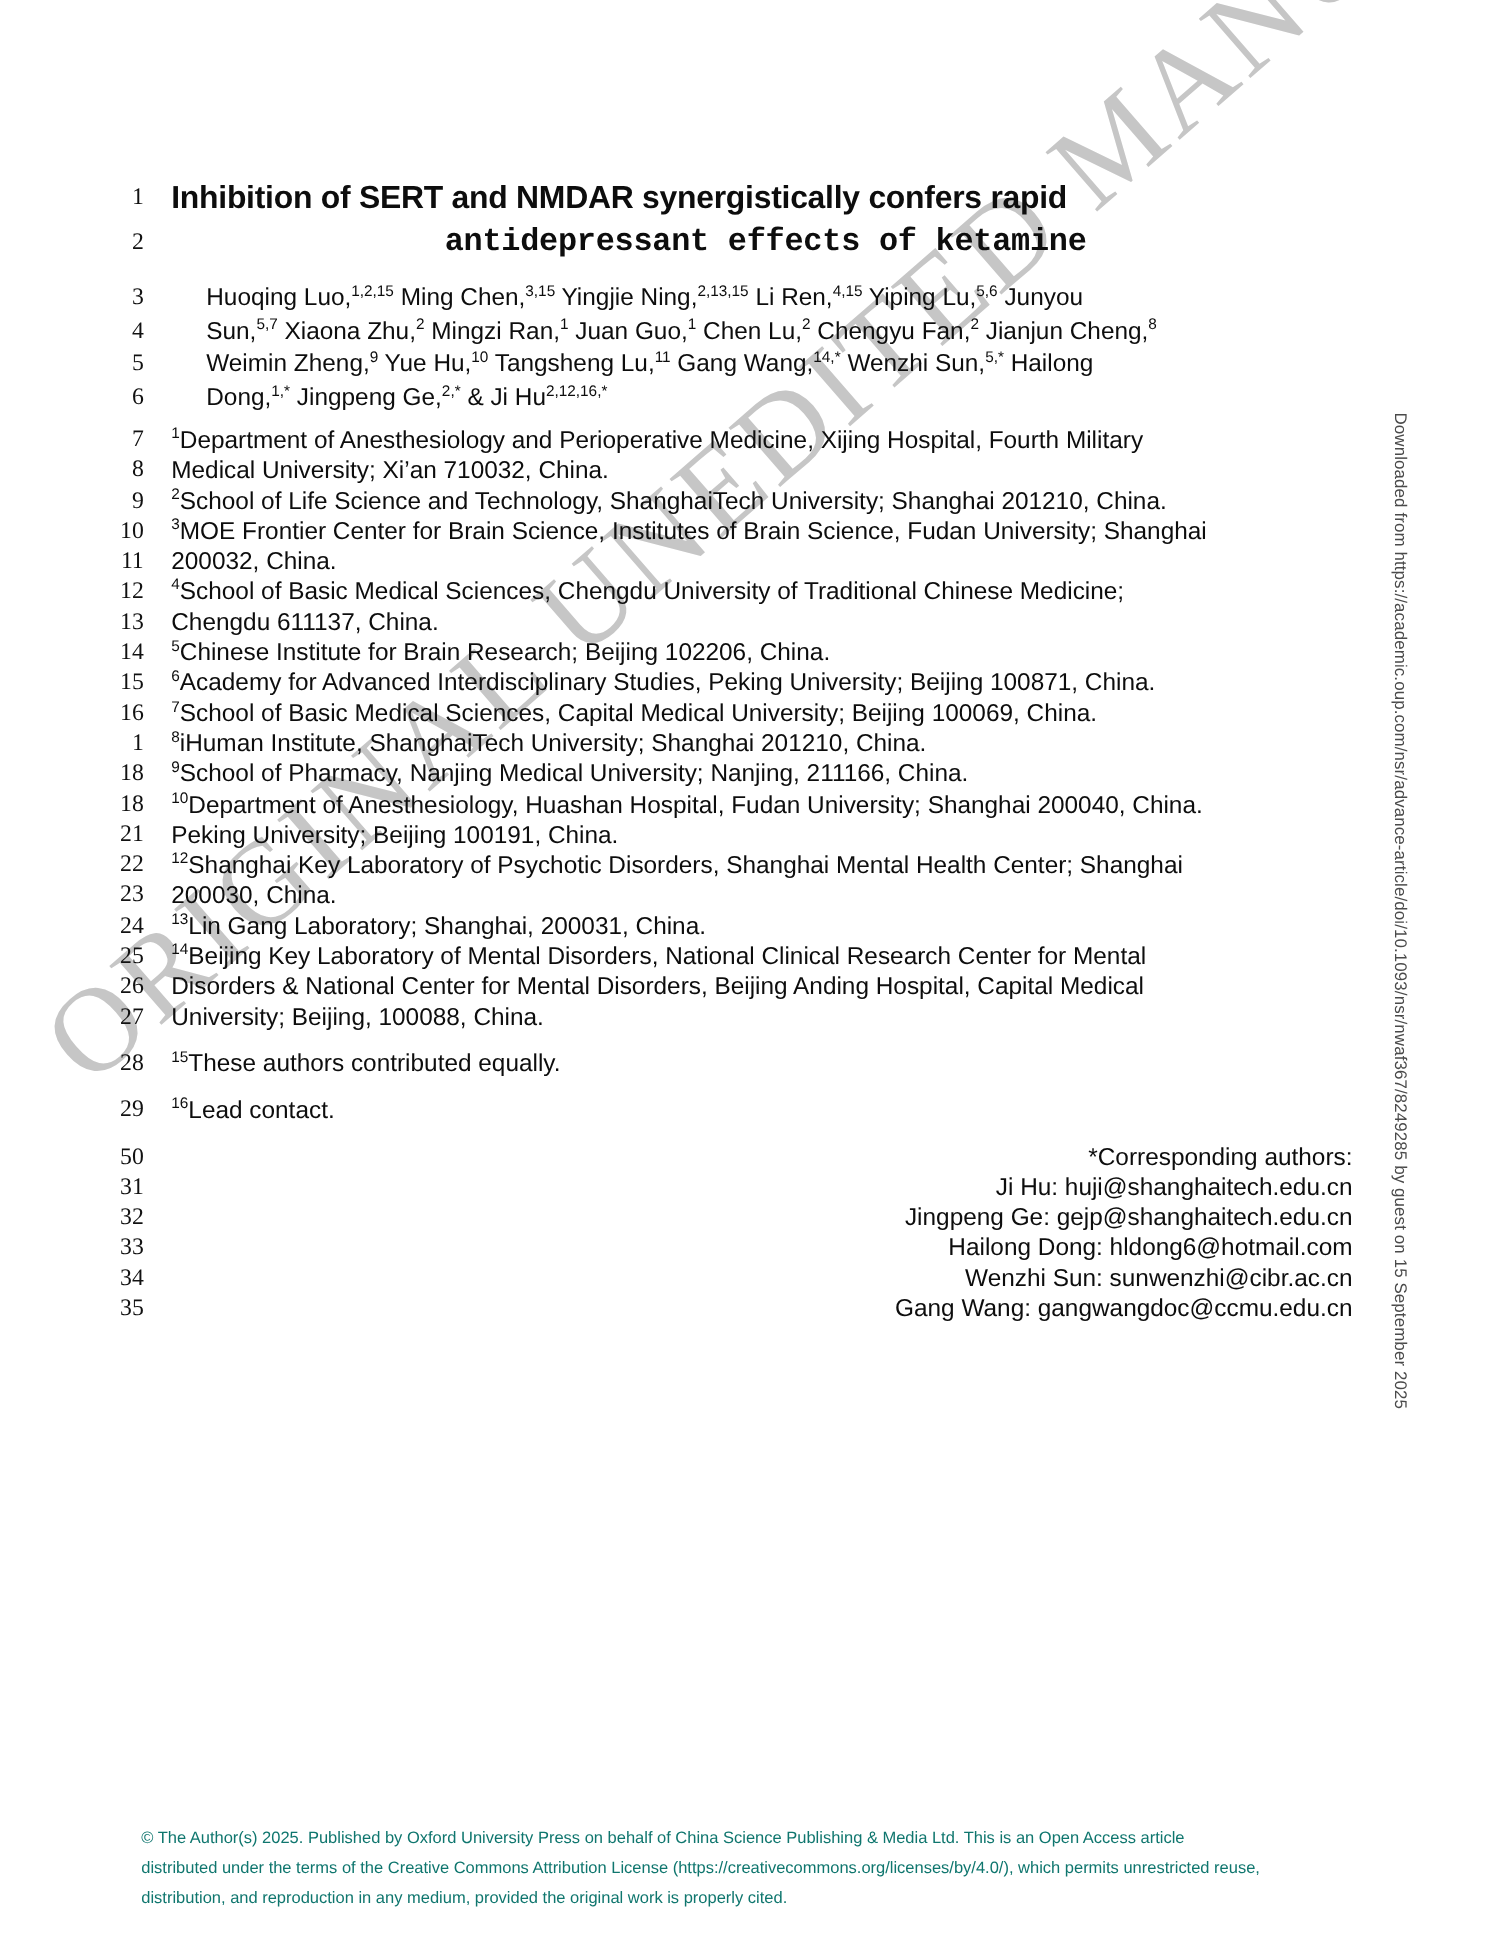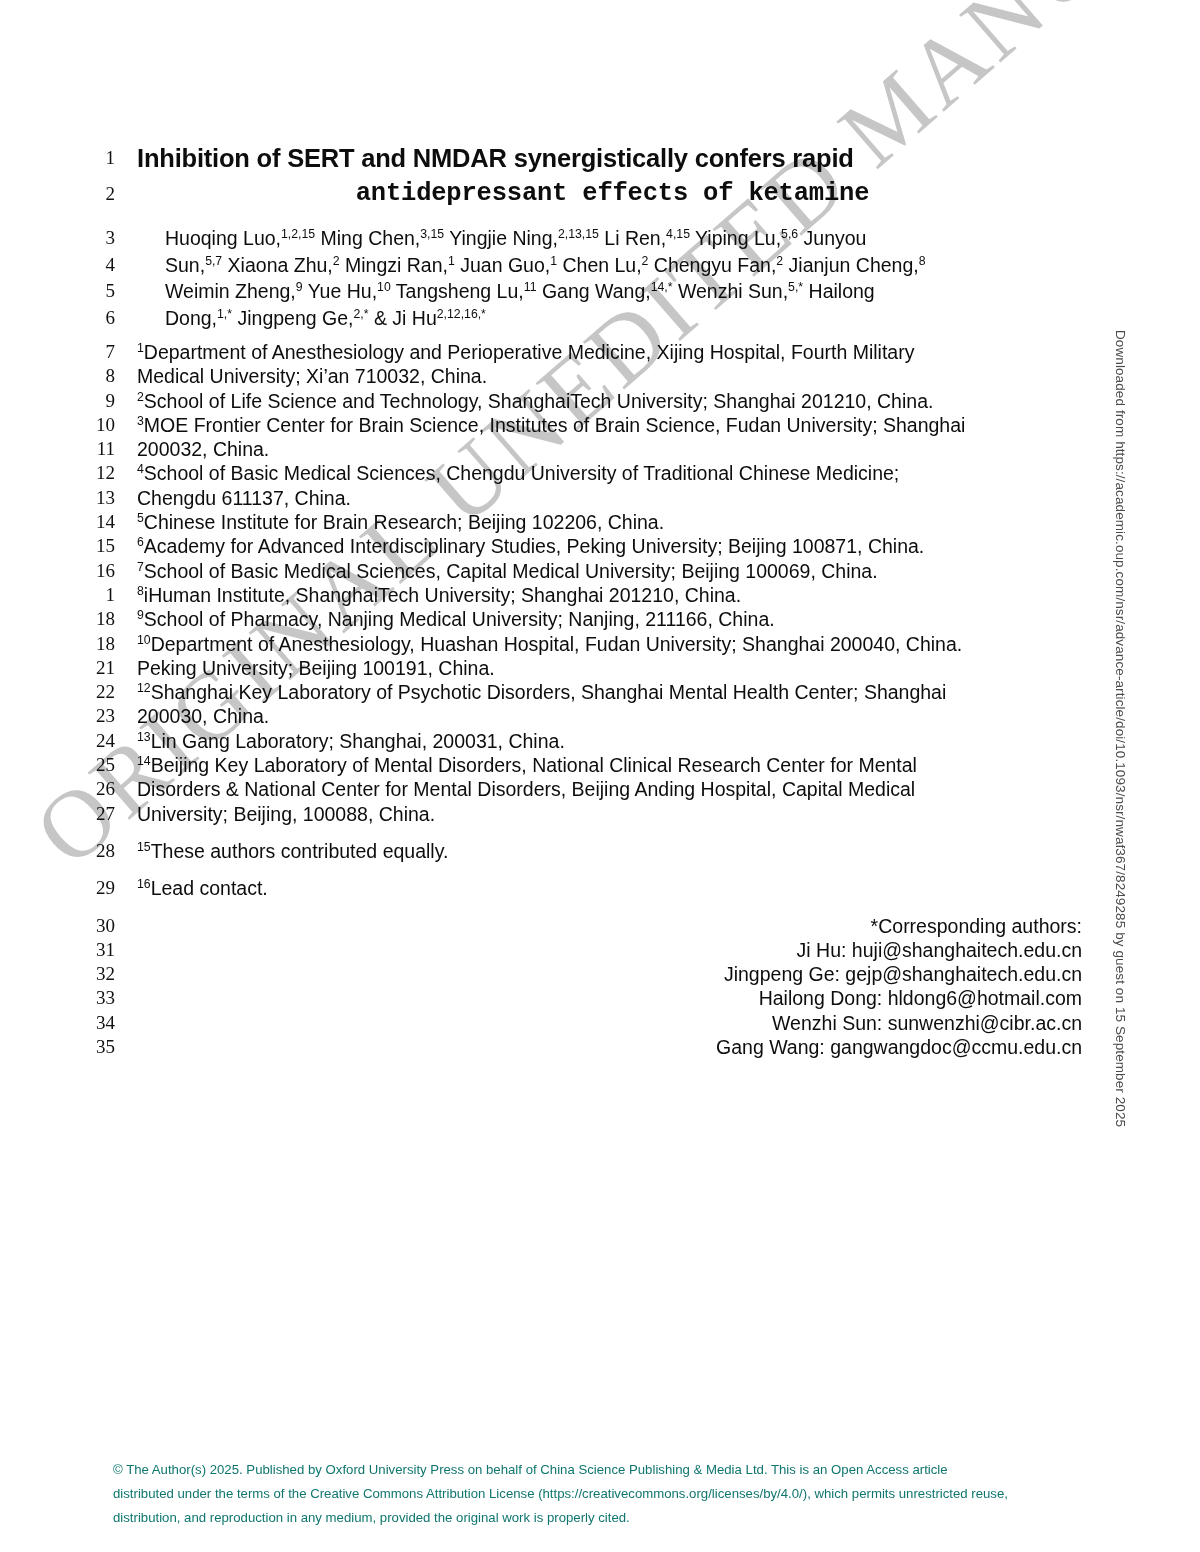--- a/index.html
+++ b/index.html
@@ -272,21 +272,21 @@
     <div class="gap-md"></div>
 
     <div class="lineblock affil">
       <div class="lineno">29</div>
       <div class="linebody"><sup>16</sup>Lead contact.</div>
     </div>
 
     <div class="gap-md"></div>
 
     <div class="lineblock">
-      <div class="lineno">30</div>
+      <div class="lineno">50</div>
       <div class="linebody">*Corresponding authors:</div>
     </div>
 
     <div id="corresp-container">
         <div class="lineblock">
           <div class="lineno">31</div>
           <div class="linebody">Ji Hu: huji@shanghaitech.edu.cn</div>
         </div>
         <div class="lineblock">
           <div class="lineno">32</div>

